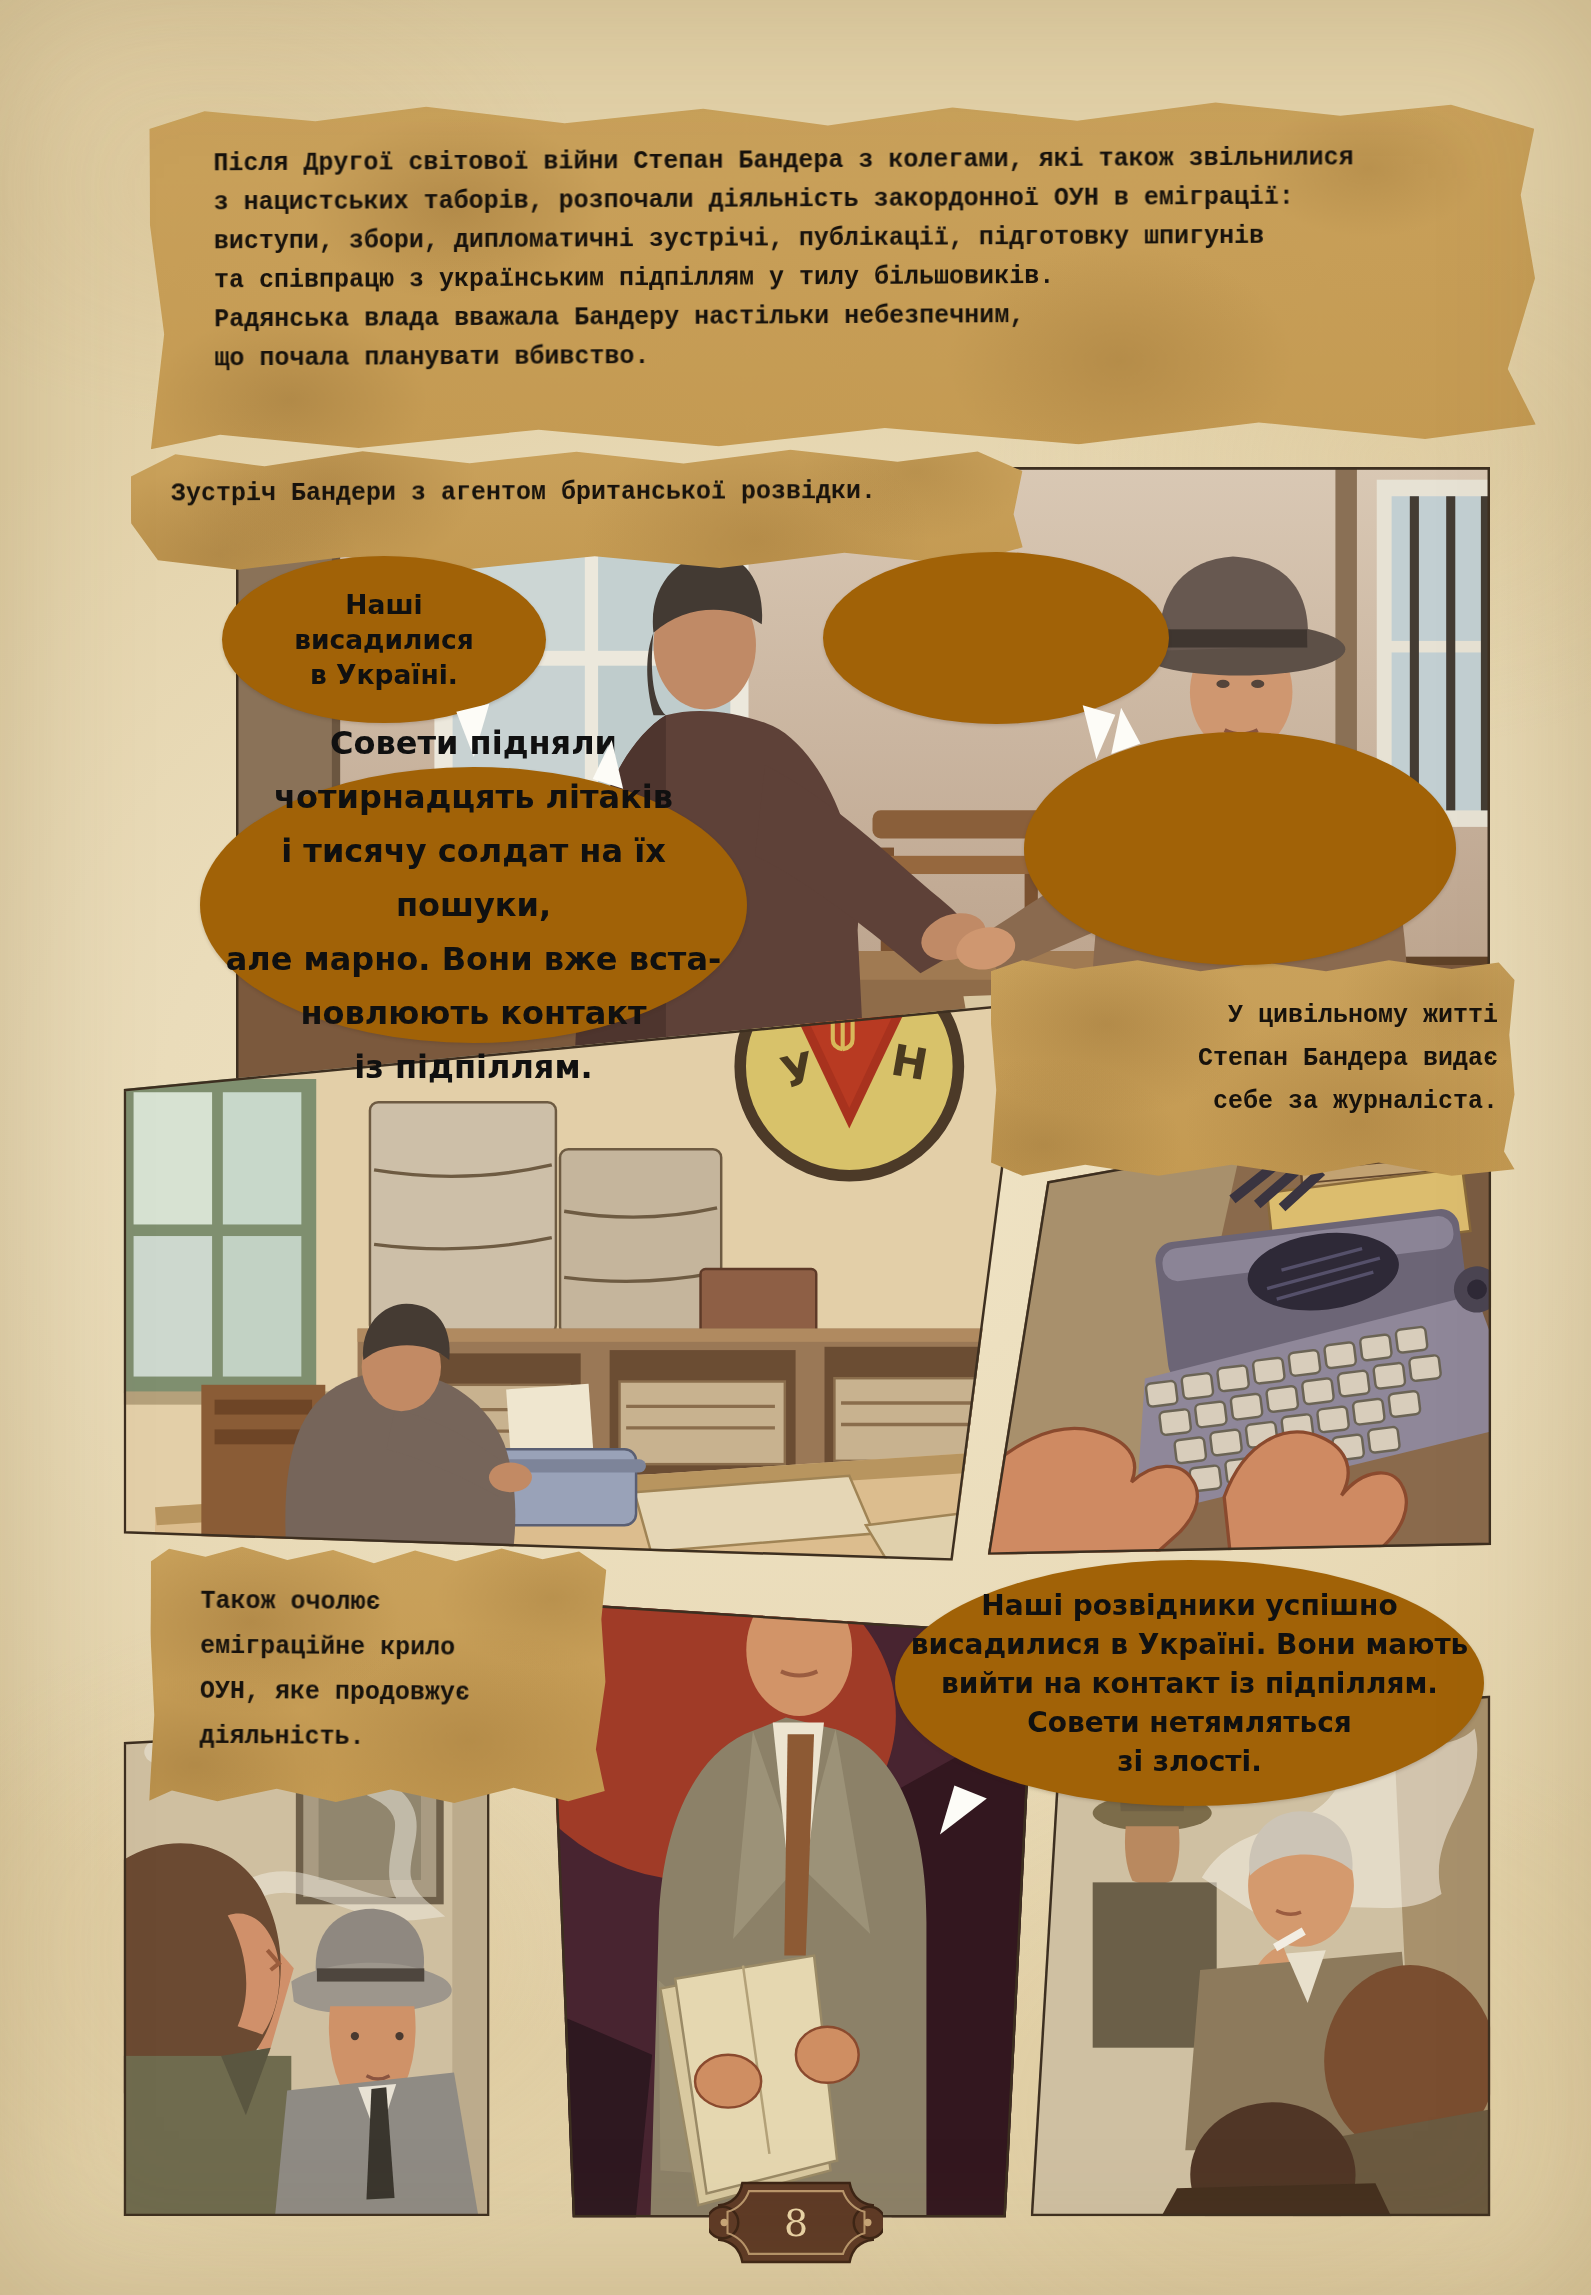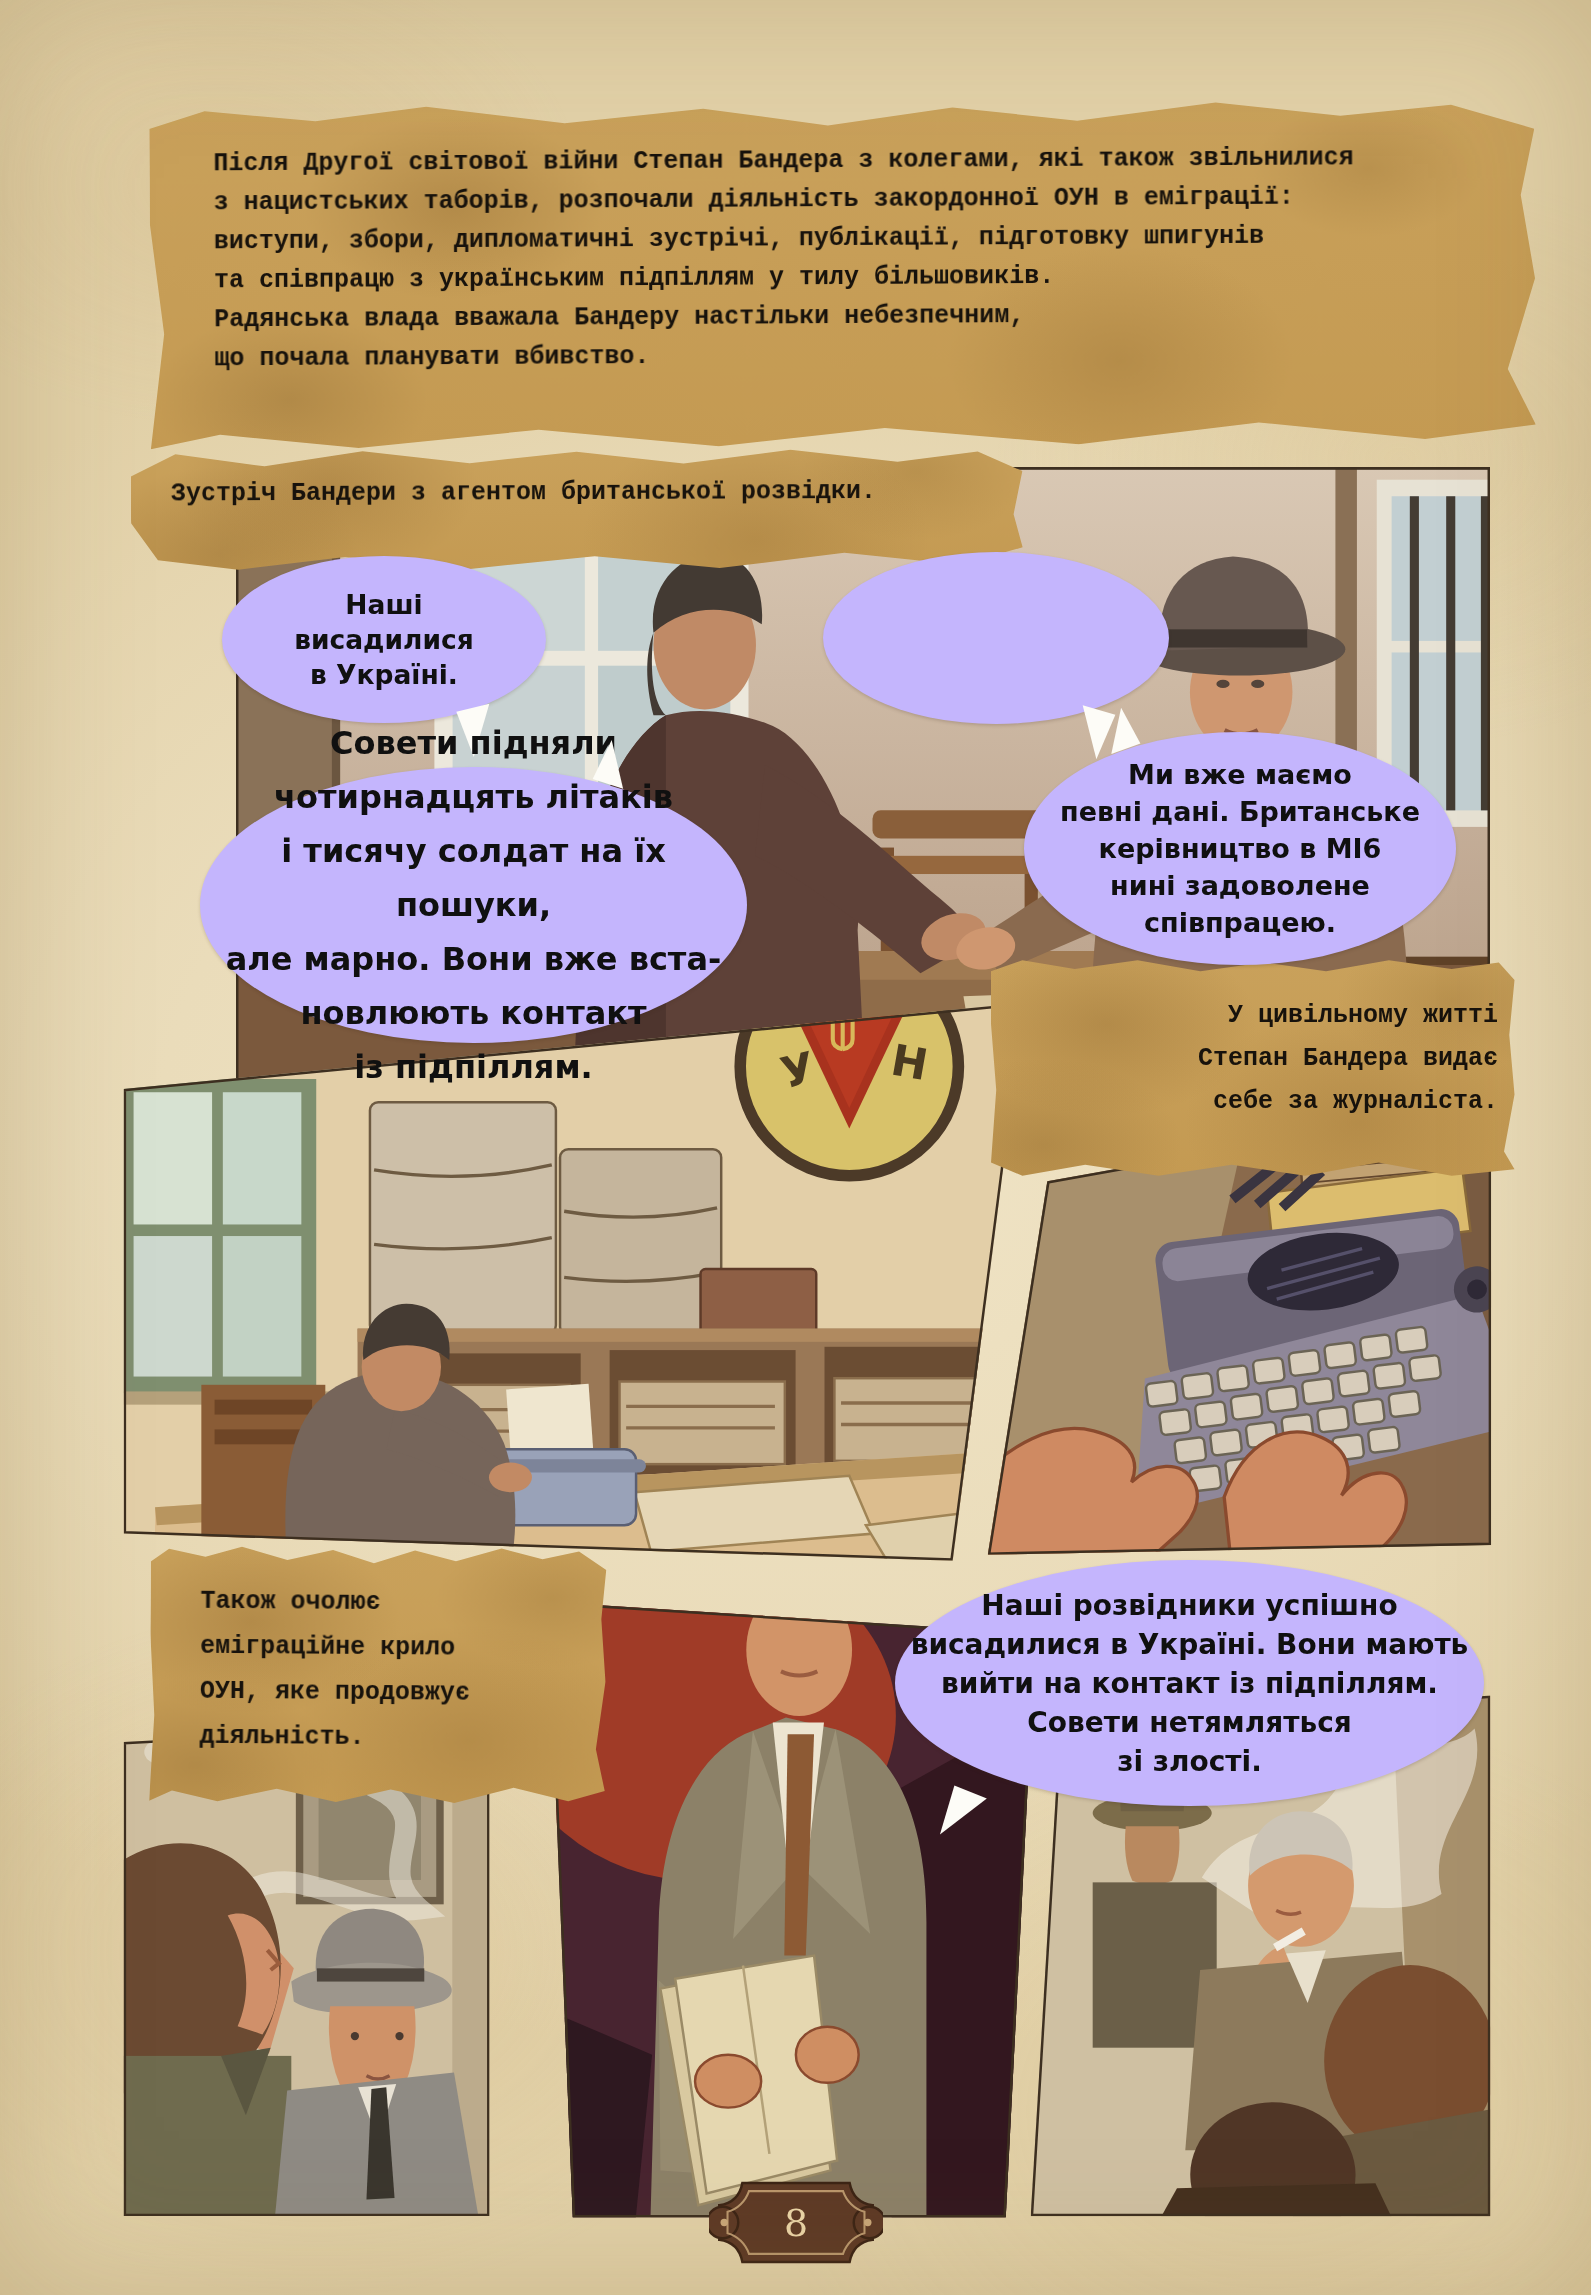--- a/index.html
+++ b/index.html
@@ -31,21 +31,21 @@
   .clipA{clip-path:polygon(0% 7%,4% 2%,12% 5%,20% 1%,30% 6%,40% 2%,49% 7%,58% 2%,67% 6%,77% 1%,86% 5%,94% 2%,100% 9%,99% 28%,100% 52%,98% 78%,100% 94%,92% 98%,80% 93%,67% 99%,53% 94%,41% 99%,28% 94%,15% 99%,5% 95%,0% 99%,1% 66%,0% 34%);}
   .clipB{clip-path:polygon(0% 22%,5% 4%,15% 14%,26% 2%,38% 12%,50% 3%,62% 13%,74% 2%,86% 12%,95% 4%,100% 20%,99% 55%,100% 82%,93% 96%,80% 86%,66% 98%,52% 88%,38% 98%,24% 88%,12% 98%,3% 90%,0% 60%);}
   .clipC{clip-path:polygon(0% 6%,6% 1%,16% 5%,28% 1%,40% 6%,52% 2%,64% 6%,76% 1%,88% 5%,97% 2%,100% 10%,99% 35%,100% 62%,98% 88%,100% 96%,88% 99%,74% 93%,60% 99%,46% 94%,32% 99%,18% 94%,6% 99%,0% 93%,1% 60%,0% 30%);}
 
   
   .panel{position:absolute;z-index:1;}
   .panel svg{display:block;}
 
   
   .bubble{
-    position:absolute;z-index:4;background:#c4b5fd;border-radius:50%;
+    position:absolute;z-index:4;background:#a16207;border-radius:50%;
     display:flex;align-items:center;justify-content:center;text-align:center;
     color:#101010;font-weight:700;white-space:pre-line;
     font-family:"DejaVu Sans","Liberation Sans",sans-serif;
     box-shadow:0 1.7px 3.3px rgba(60,40,20,.18);
   }
   .tail{position:absolute;width:0;height:0;border:solid transparent;}
 
   
   .plaque{position:absolute;z-index:2;}
   .plaque text{font-family:"DejaVu Serif","Liberation Serif",serif;}
@@ -445,25 +445,20 @@
   <span>Совети підняли
 чотирнадцять літаків
 і тисячу солдат на їх пошуки,
 але марно. Вони вже вста-
 новлюють контакт
 із підпіллям.</span>
   <div class="tail" style="right:116px;top:-28px;border-bottom:43px solid #fdfcf7;border-left:6.6px solid transparent;border-right:26.5px solid transparent;transform:rotate(18deg);"></div>
 </div>
 
 <div class="bubble" style="left:1024px;top:732px;width:432px;height:233px;font-size:27px;line-height:37px;">
-  <span>Ми вже маємо
-певні дані. Британське
-керівництво в МІ6
-нині задоволене
-співпрацею.</span>
   <div class="tail" style="left:79px;top:-25px;border-bottom:40px solid #fdfcf7;border-right:6.6px solid transparent;border-left:25px solid transparent;transform:rotate(-20deg);"></div>
 </div>
 
 <div class="bubble" style="left:895px;top:1560px;width:589px;height:246px;font-size:28px;line-height:39px;">
   <span>Наші розвідники успішно
 висадилися в Україні. Вони мають
 вийти на контакт із підпіллям.
 Совети нетямляться
 зі злості.</span>
   <div class="tail" style="left:48px;bottom:-38px;border-top:51px solid #fdfcf7;border-left:5px solid transparent;border-right:30px solid transparent;transform:rotate(22deg);"></div>

